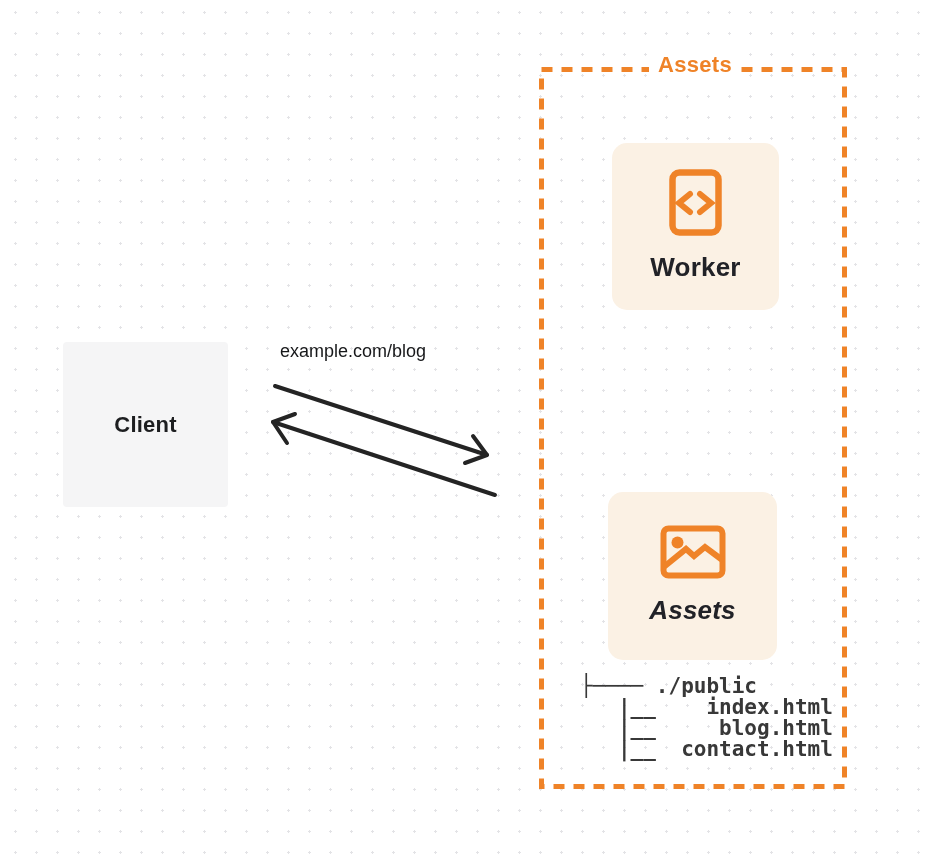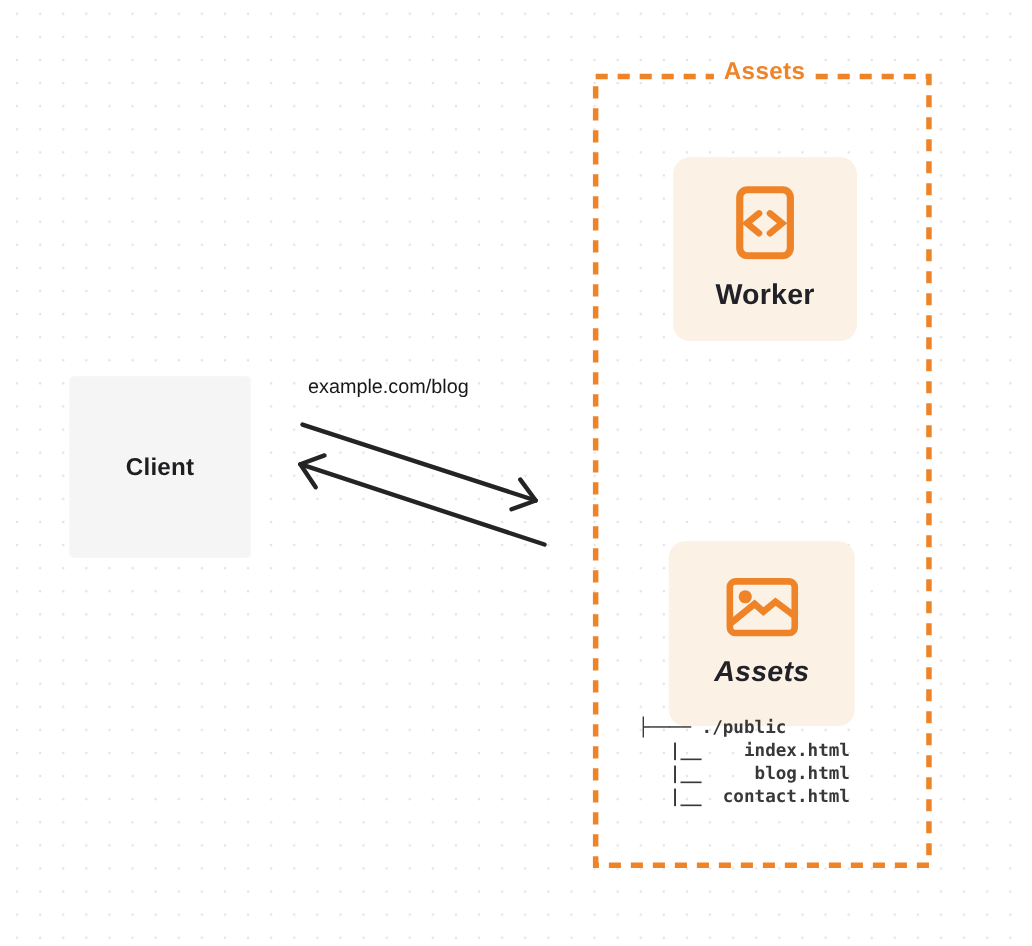--- a/index.html
+++ b/index.html
@@ -79,23 +79,23 @@
     font-size: 26px;
     font-weight: bold;
     color: #212227;
     margin-top: 16px;
     letter-spacing: 0.2px;
   }
 
   
   .file-tree {
     position: absolute;
-    left: 580px; top: 650px;
+    left: 580px; top: 676px;
     font-family: "DejaVu Sans Mono", monospace;
-    font-size: 16px;
+    font-size: 21px;
     font-weight: bold;
     line-height: 21px;
     color: #383838;
     white-space: pre;
   }
 </style>
 </head>
 <body>
 
 <div class="canvas">

